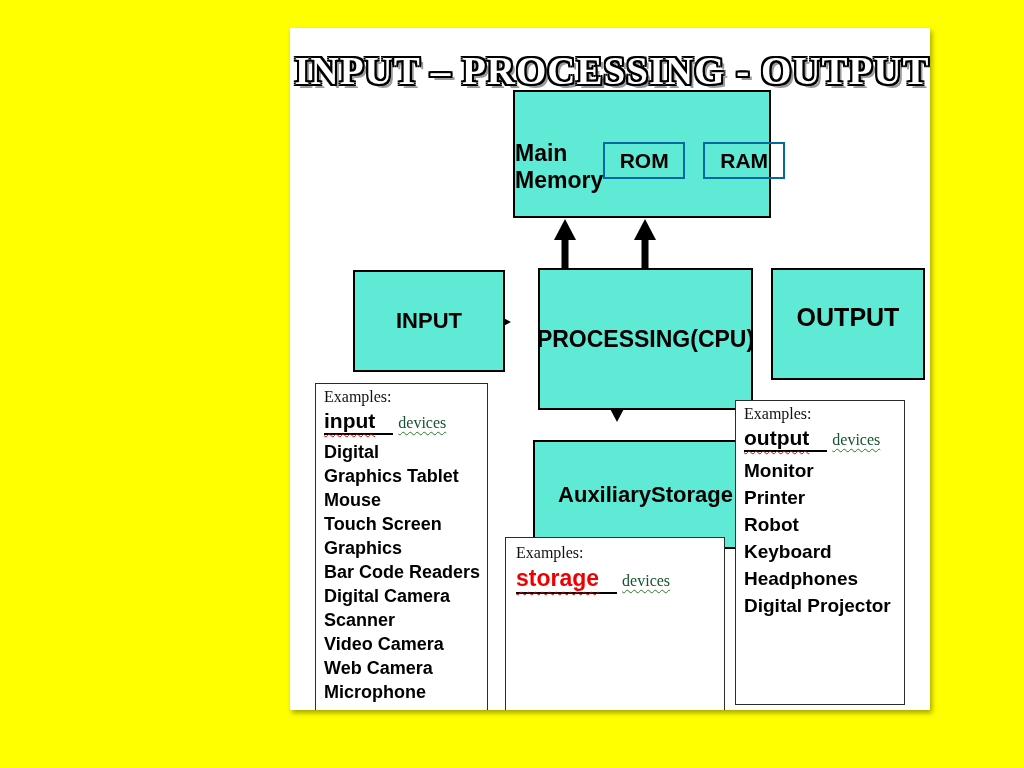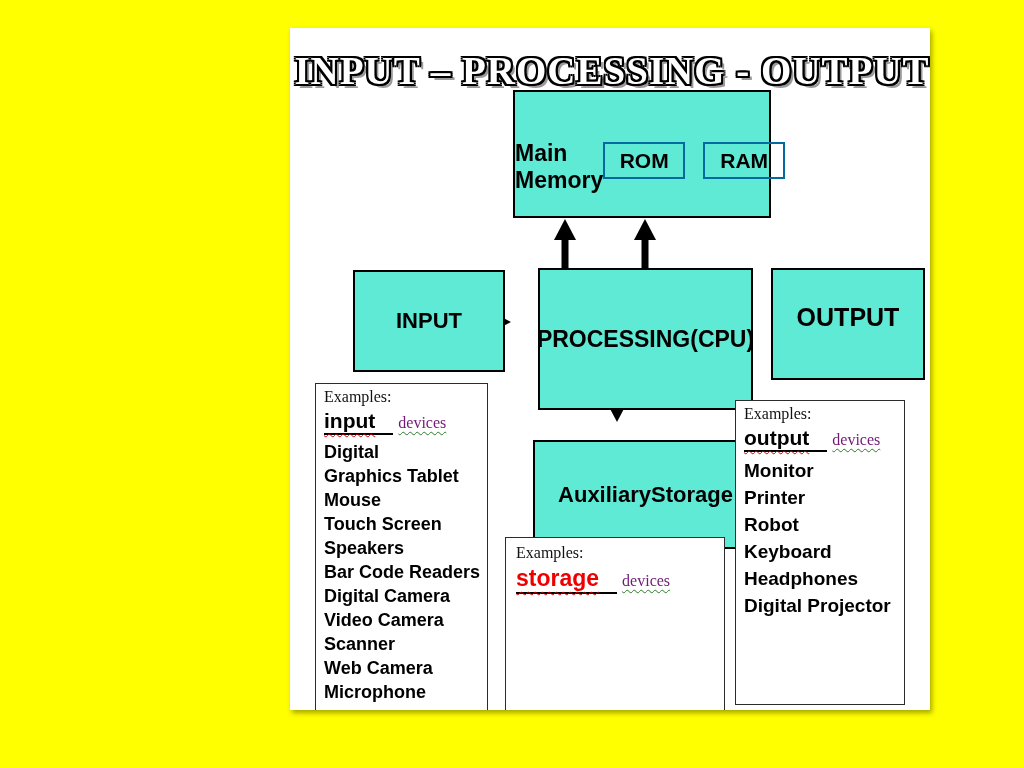--- a/index.html
+++ b/index.html
@@ -64,21 +64,21 @@
   .ex-heading { font-family: "Liberation Serif", serif; font-size: 16px; color: #111; }
   .kw-line { margin: 3px 0 5px; white-space: nowrap; }
   .kw-wrap { display: inline-block; border-bottom: 2px solid #000; padding-right: 18px; }
   .kw {
     font-weight: bold; font-size: 21px; color: #000;
     text-decoration: underline wavy #cc0000;
     text-decoration-thickness: 1px; text-underline-offset: 5px;
   }
   .storage .kw { color: var(--storage-color, #ee0000); font-size: 23px; }
   .devices {
-    font-family: "Liberation Serif", serif; font-size: 16px; color: #701a75; margin-left: 5px;
+    font-family: "Liberation Serif", serif; font-size: 16px; color: #14532d; margin-left: 5px;
     text-decoration: underline wavy #2a7a2a;
     text-decoration-thickness: 1px; text-underline-offset: 3px;
   }
   .ex-item { font-weight: bold; font-size: 18px; line-height: 24px; color: #000; white-space: nowrap; }
   .right .ex-item { font-size: 19px; line-height: 27px; }
 </style>
 </head>
 <body>
 
 <div class="stage">
@@ -139,25 +139,25 @@
     <div class="exbox left">
       <div class="ex-heading">Examples:</div>
       <div class="kw-line">
         <span class="kw-wrap"><span class="kw">input</span></span><span class="devices">devices</span>
       </div>
       <div class="ex-list">
         <div class="ex-item">Digital</div>
         <div class="ex-item">Graphics Tablet</div>
         <div class="ex-item">Mouse</div>
         <div class="ex-item">Touch Screen</div>
-        <div class="ex-item">Speakers</div>
+        <div class="ex-item">Graphics</div>
         <div class="ex-item">Bar Code Readers</div>
         <div class="ex-item">Digital Camera</div>
+        <div class="ex-item">Scanner</div>
         <div class="ex-item">Video Camera</div>
-        <div class="ex-item">Scanner</div>
         <div class="ex-item">Web Camera</div>
         <div class="ex-item">Microphone</div>
       </div>
     </div>
 
     <div class="exbox storage">
       <div class="ex-heading">Examples:</div>
       <div class="kw-line">
         <span class="kw-wrap"><span class="kw">storage</span></span><span class="devices">devices</span>
       </div>

